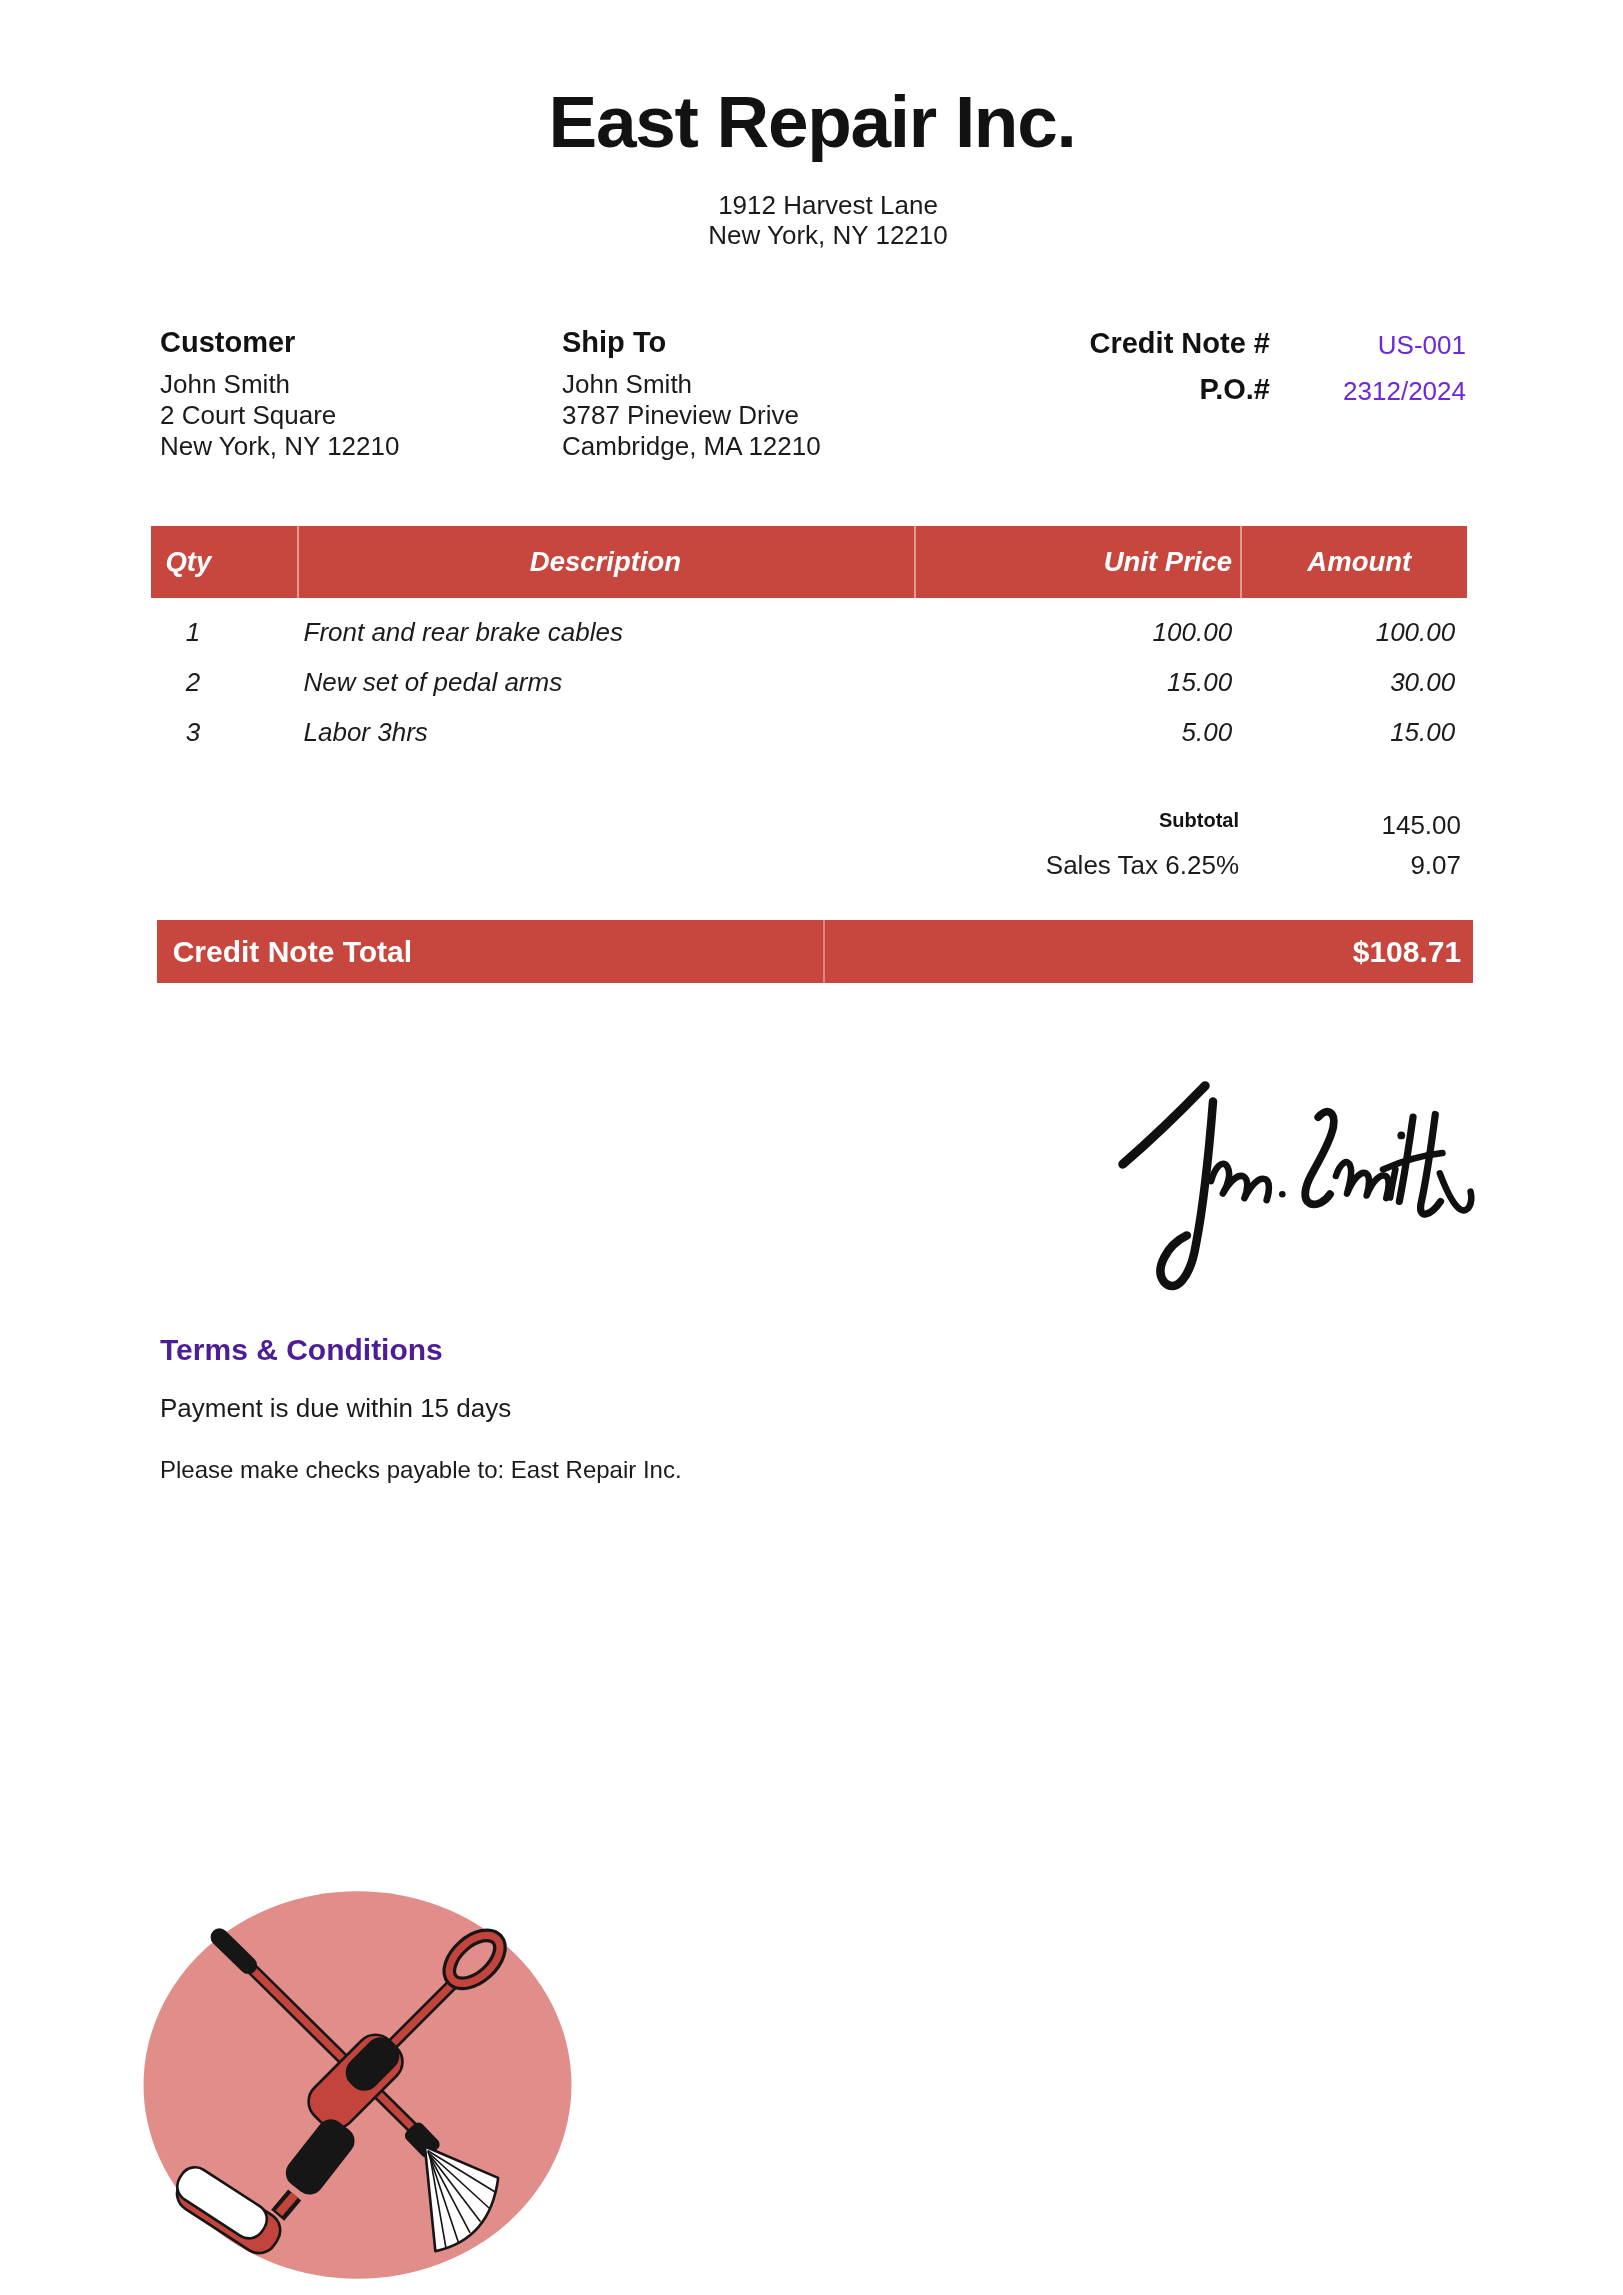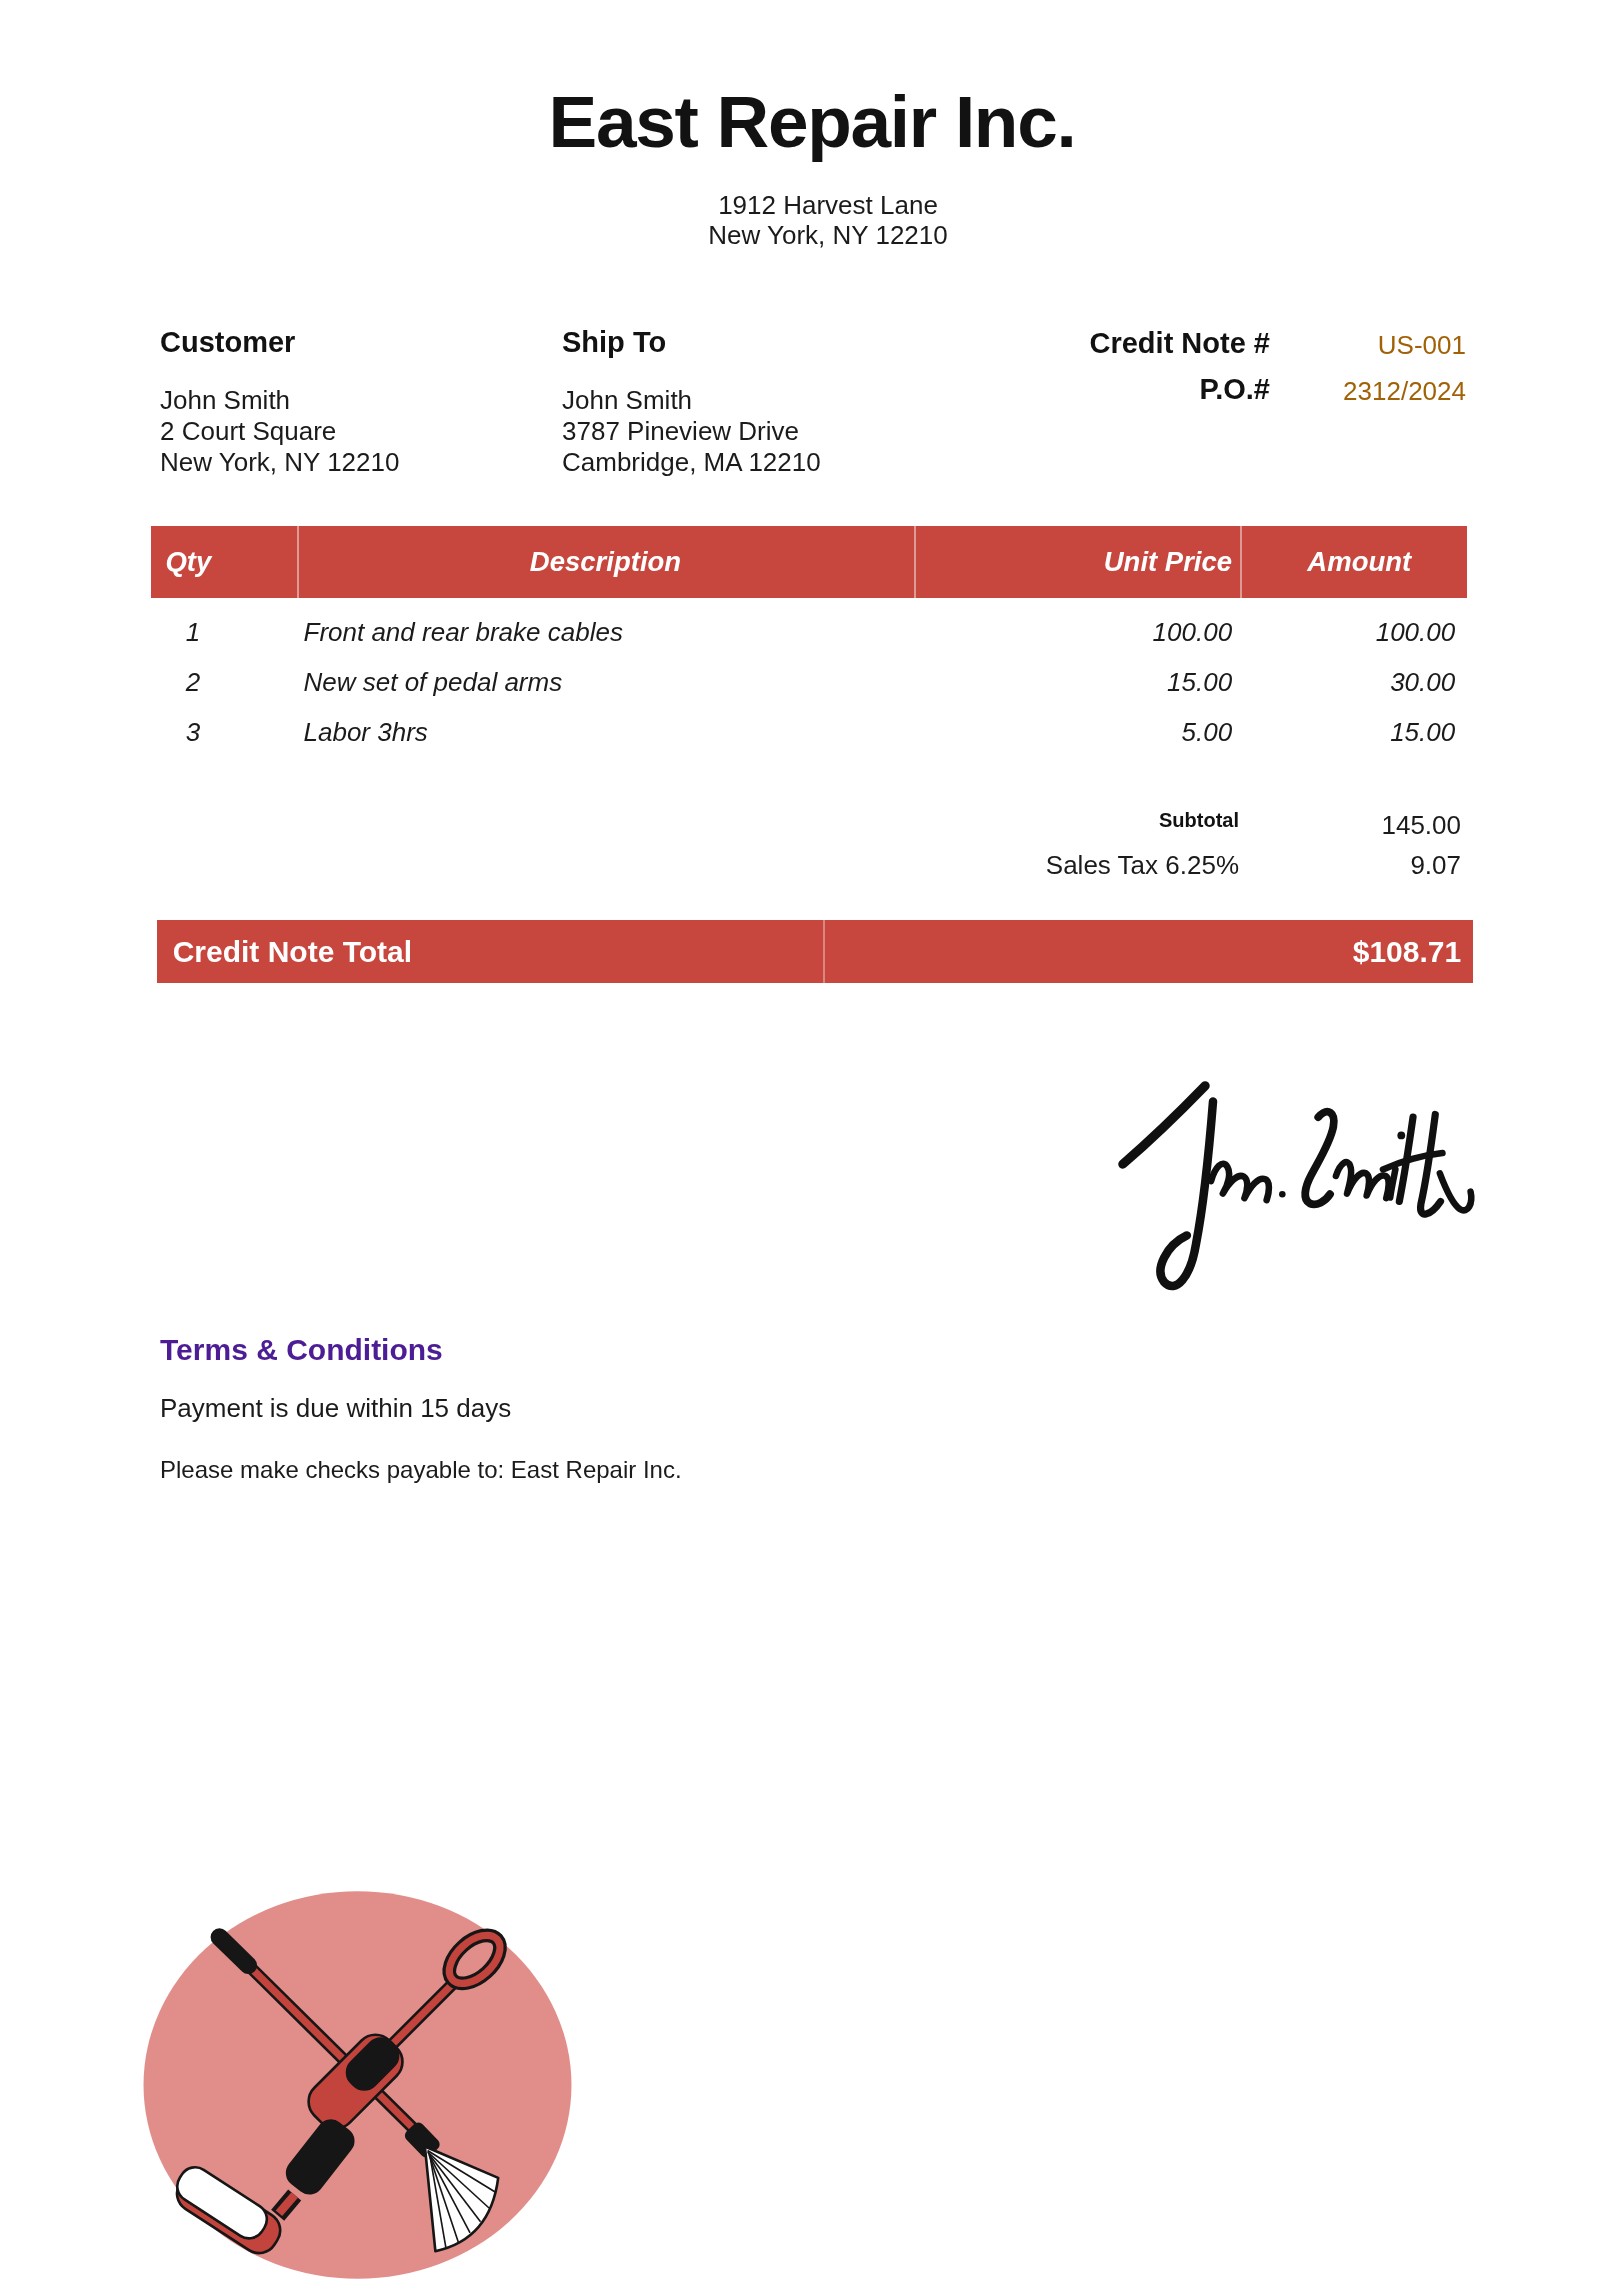--- a/index.html
+++ b/index.html
@@ -18,25 +18,25 @@
     font-size:73px; font-weight:700; letter-spacing:-1.3px;
     color:#121212;
   }
   .company-address {
     position:absolute; left:0; top:190px; width:100%;
     text-align:center;
     font-size:26px; line-height:30px; color:#1b1b1b;margin-left:16px;
   }
   
   .block-heading { font-size:29px; font-weight:700; color:#121212; }
-  .block-lines { margin-top:26px; font-size:26px; line-height:31px; color:#1b1b1b; }
+  .block-lines { margin-top:10px; font-size:26px; line-height:31px; color:#1b1b1b; }
   .customer-block { position:absolute; left:160px; top:326px; }
   .shipto-block   { position:absolute; left:562px; top:326px; }
   .meta-label { position:absolute; font-size:29px; font-weight:700; text-align:right; color:#121212; }
-  .meta-value { position:absolute; font-size:26px; text-align:right; color:#a16207; }
+  .meta-value { position:absolute; font-size:26px; text-align:right; color:#6d28d9; }
   .meta-label.row1 { right:354px; top:327px; }
   .meta-value.row1 { right:158px; top:330px; }
   .meta-label.row2 { right:354px; top:373px; }
   .meta-value.row2 { right:158px; top:376px; }
   
   .items-table { position:absolute; left:151px; top:526px; width:1316px;font-style:italic; }
   .items-header {
     position:relative;
     display:flex; align-items:center;
     height:72px;

